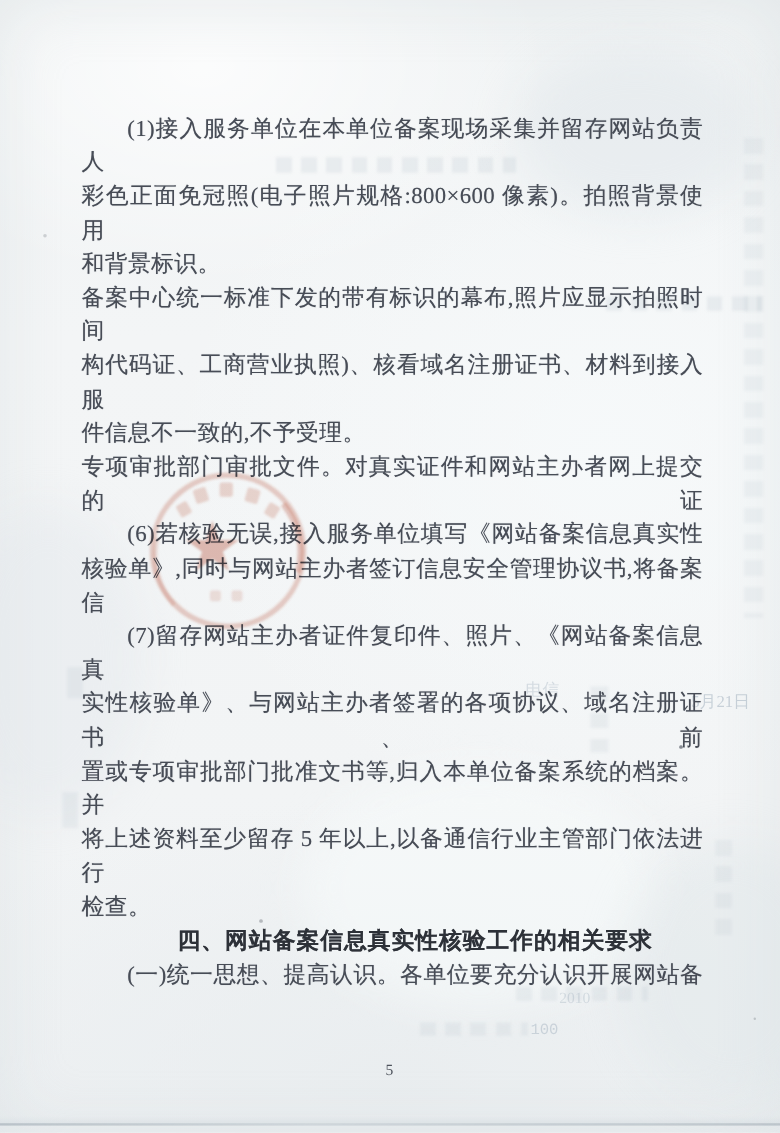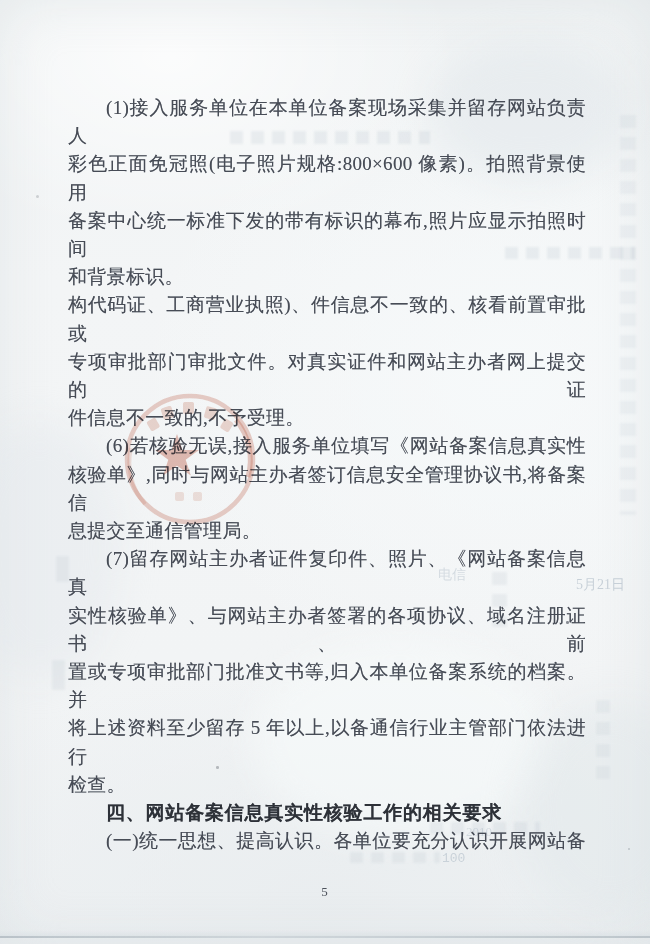--- a/index.html
+++ b/index.html
@@ -32,20 +32,21 @@
     text-shadow:0 0 .6px rgba(82,88,99,.55);
   }
   .para{margin:0;}
   .line{white-space:nowrap;}
   .line.j{text-align:justify;text-align-last:justify;white-space:normal;}
   .line.indent{text-indent:2em;}
   .para.heading .line{
     font-family:"Liberation Sans","DejaVu Sans",sans-serif;
     font-weight:700;color:#2d3138;letter-spacing:.8px;
     text-shadow:0 0 .5px rgba(45,49,56,.6);
+    text-align:center;
   }
   .page-number{
     position:absolute;left:0;top:884px;width:650px;text-align:center;
     font-size:13px;color:#4d525b;letter-spacing:1px;
   }
 
   
   .stamp{position:absolute;left:115px;top:384px;width:150px;height:150px;
          mix-blend-mode:multiply;opacity:.92;pointer-events:none;}
 
@@ -85,32 +86,31 @@
   <span class="bleed" style="left:576px;top:576px;font-size:14px;opacity:.45;">5月21日</span>
   <span class="bleed" style="left:466px;top:824px;font-size:13px;opacity:.3;">2010</span>
   <span class="bleed" style="left:442px;top:851px;font-size:13px;opacity:.38;font-family:Liberation Mono, monospace;">100</span>
 
   <div class="content">
       <div class="para body">
       </div>
       <div class="para body">
         <div class="line j indent">(1)接入服务单位在本单位备案现场采集并留存网站负责人</div>
         <div class="line j">彩色正面免冠照(电子照片规格:800×600 像素)。拍照背景使用</div>
+        <div class="line">和背景标识。</div>
         <div class="line j">备案中心统一标准下发的带有标识的幕布,照片应显示拍照时间</div>
-        <div class="line">和背景标识。</div>
       </div>
       <div class="para body">
-        <div class="line j">构代码证、工商营业执照)、件信息不一致的、核看前置审批或</div>
+        <div class="line j">构代码证、工商营业执照)、核看域名注册证书、材料到接入服</div>
+        <div class="line">件信息不一致的,不予受理。</div>
         <div class="line j">专项审批部门审批文件。对真实证件和网站主办者网上提交的证</div>
-        <div class="line">件信息不一致的,不予受理。</div>
       </div>
       <div class="para body">
         <div class="line j indent">(6)若核验无误,接入服务单位填写《网站备案信息真实性</div>
         <div class="line j">核验单》,同时与网站主办者签订信息安全管理协议书,将备案信</div>
-        <div class="line">息提交至通信管理局。</div>
       </div>
       <div class="para body">
         <div class="line j indent">(7)留存网站主办者证件复印件、照片、《网站备案信息真</div>
         <div class="line j">实性核验单》、与网站主办者签署的各项协议、域名注册证书、前</div>
         <div class="line j">置或专项审批部门批准文书等,归入本单位备案系统的档案。并</div>
         <div class="line j">将上述资料至少留存 5 年以上,以备通信行业主管部门依法进行</div>
         <div class="line">检查。</div>
       </div>
       <div class="para heading">
         <div class="line indent">四、网站备案信息真实性核验工作的相关要求</div>

